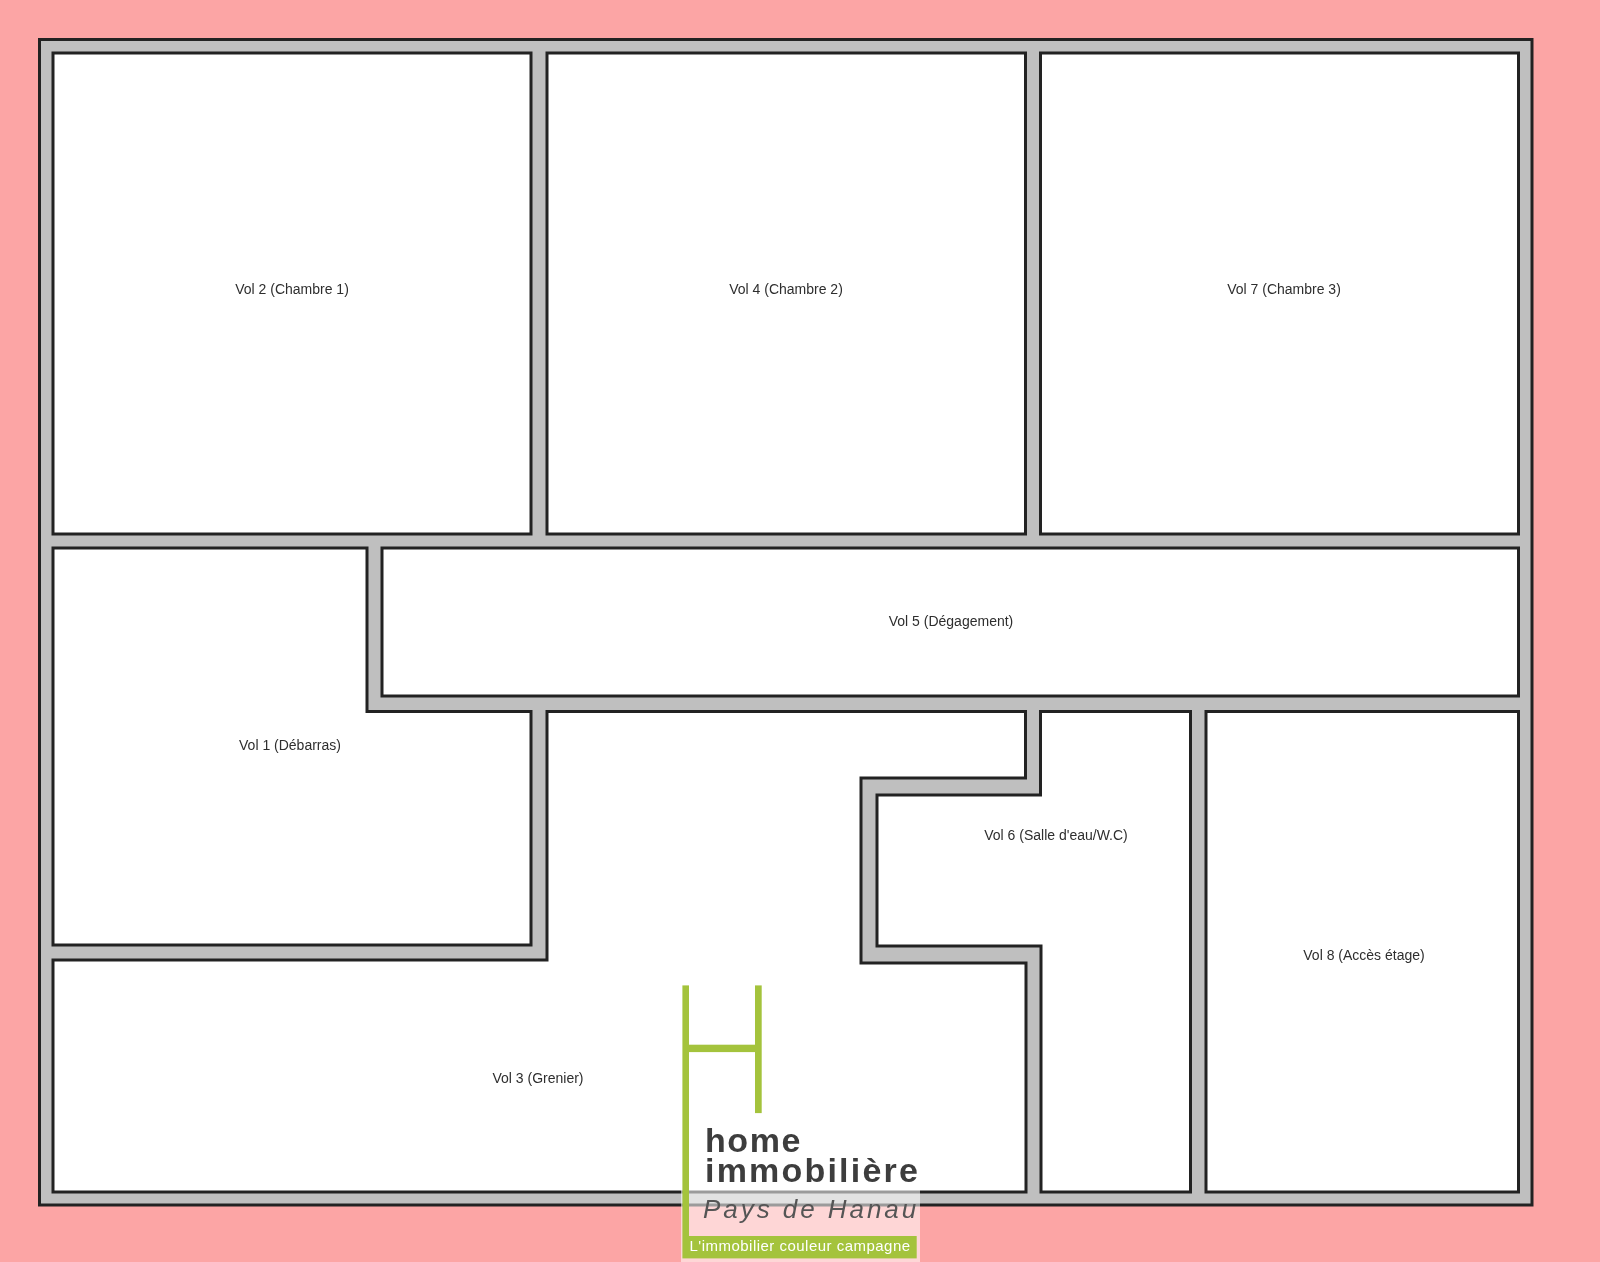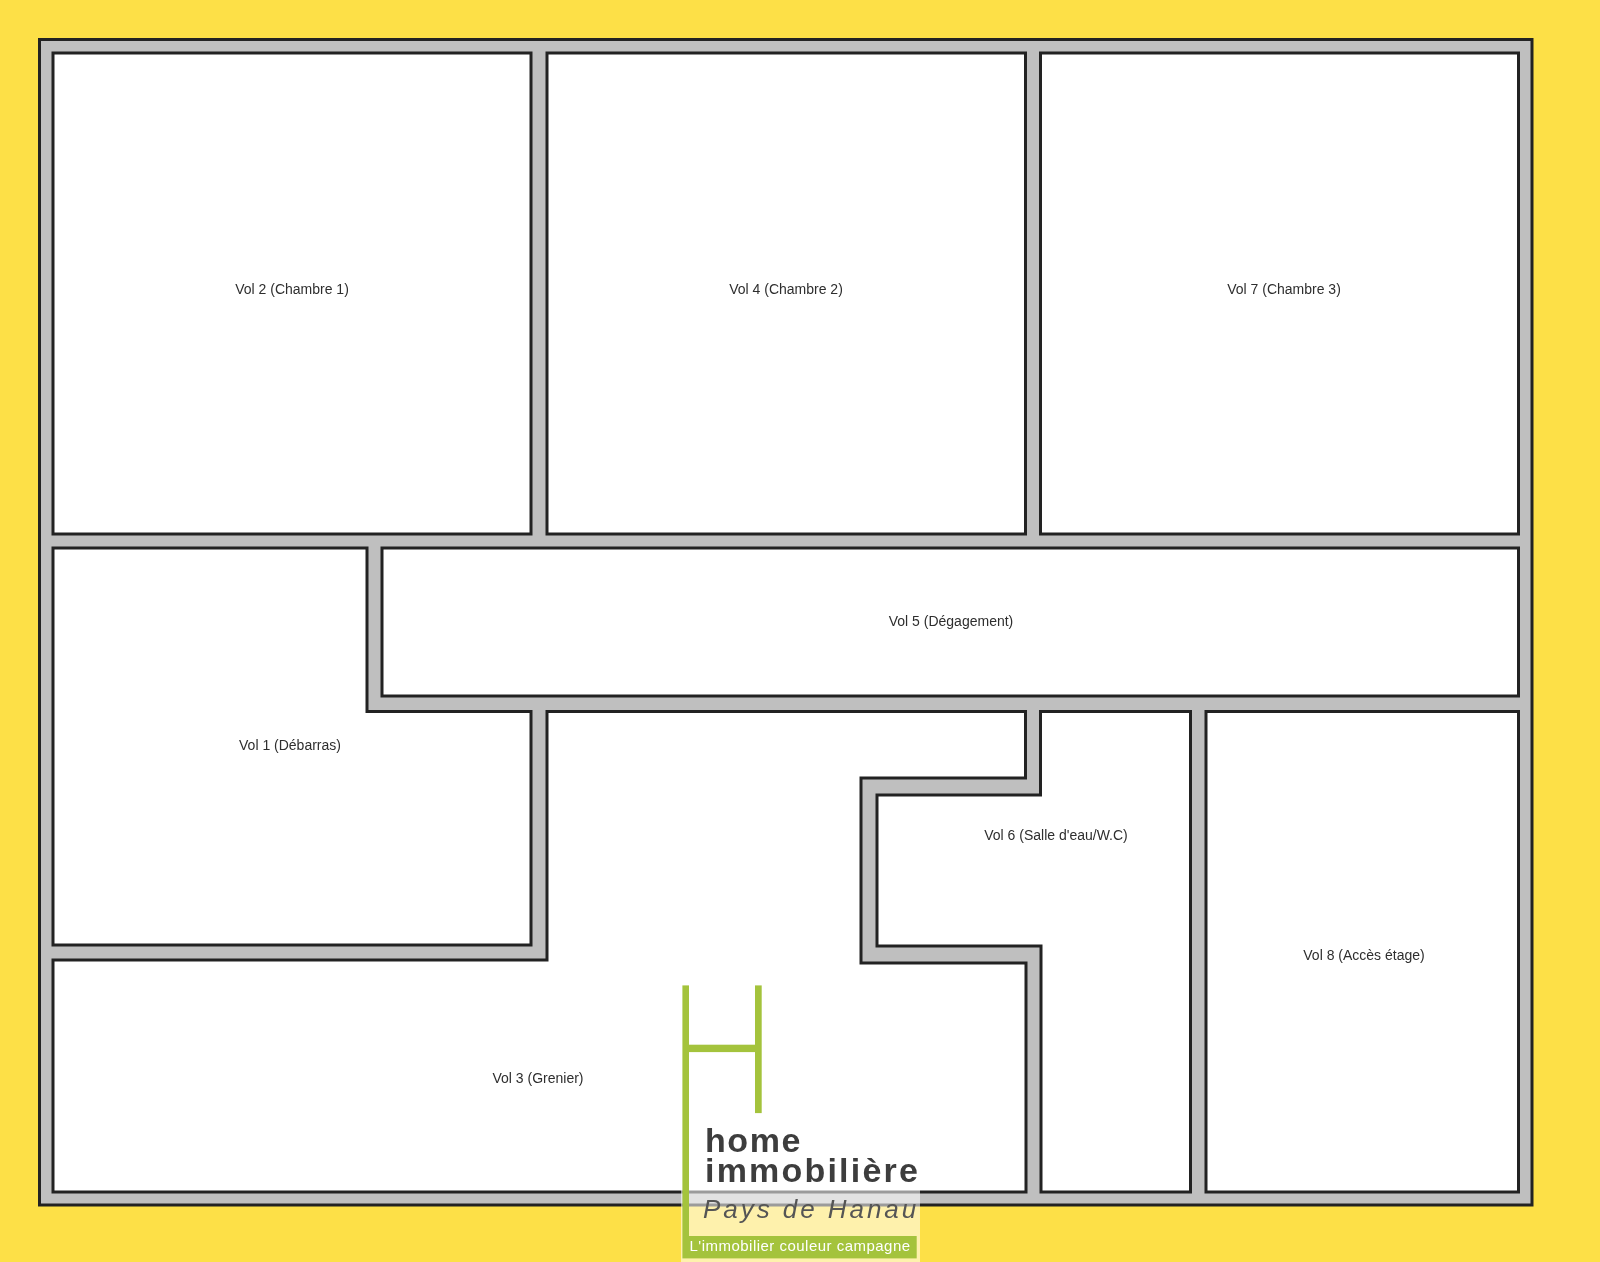--- a/index.html
+++ b/index.html
@@ -1,16 +1,16 @@
 <!DOCTYPE html>
 <html><head>
 <meta charset="utf-8">
 <style>
   html,body{margin:0;padding:0;background:#ffffff;}
-  .wrap{width:1600px;height:1262px;position:relative;overflow:hidden;background:#fde047;}
+  .wrap{width:1600px;height:1262px;position:relative;overflow:hidden;background:#fca5a5;}
   svg text{font-family:"Liberation Sans", sans-serif;}
 </style>
 </head>
 <body>
 <div class="wrap">
 <svg width="1600" height="1262" viewBox="0 0 1600 1262" style="filter:blur(0.65px)">
 
   <rect x="39.5" y="39.5" width="1492.5" height="1165.5" fill="#bfbfbf" stroke="#222222" stroke-width="3"></rect>
 
   <rect x="531" y="53" width="16" height="481" fill="#bfbfbf"></rect>

